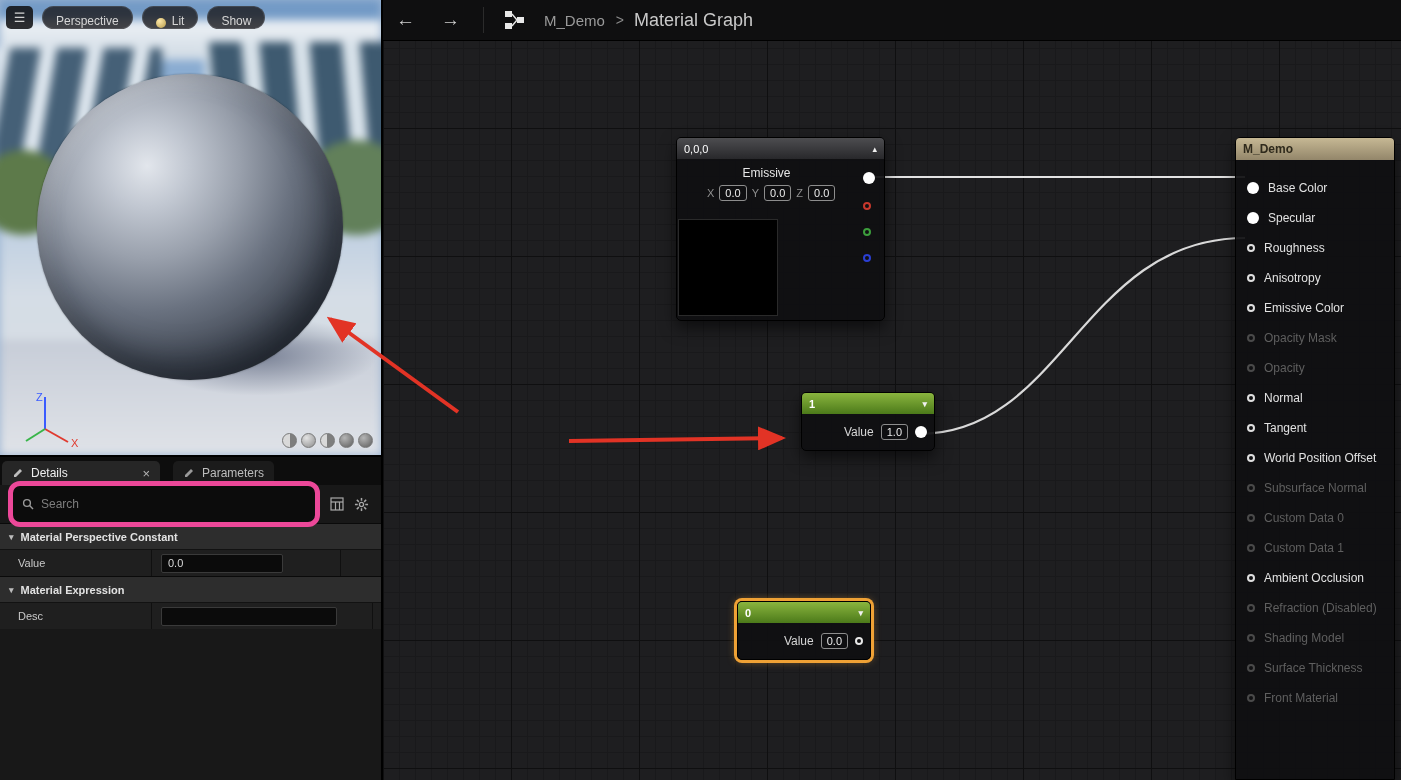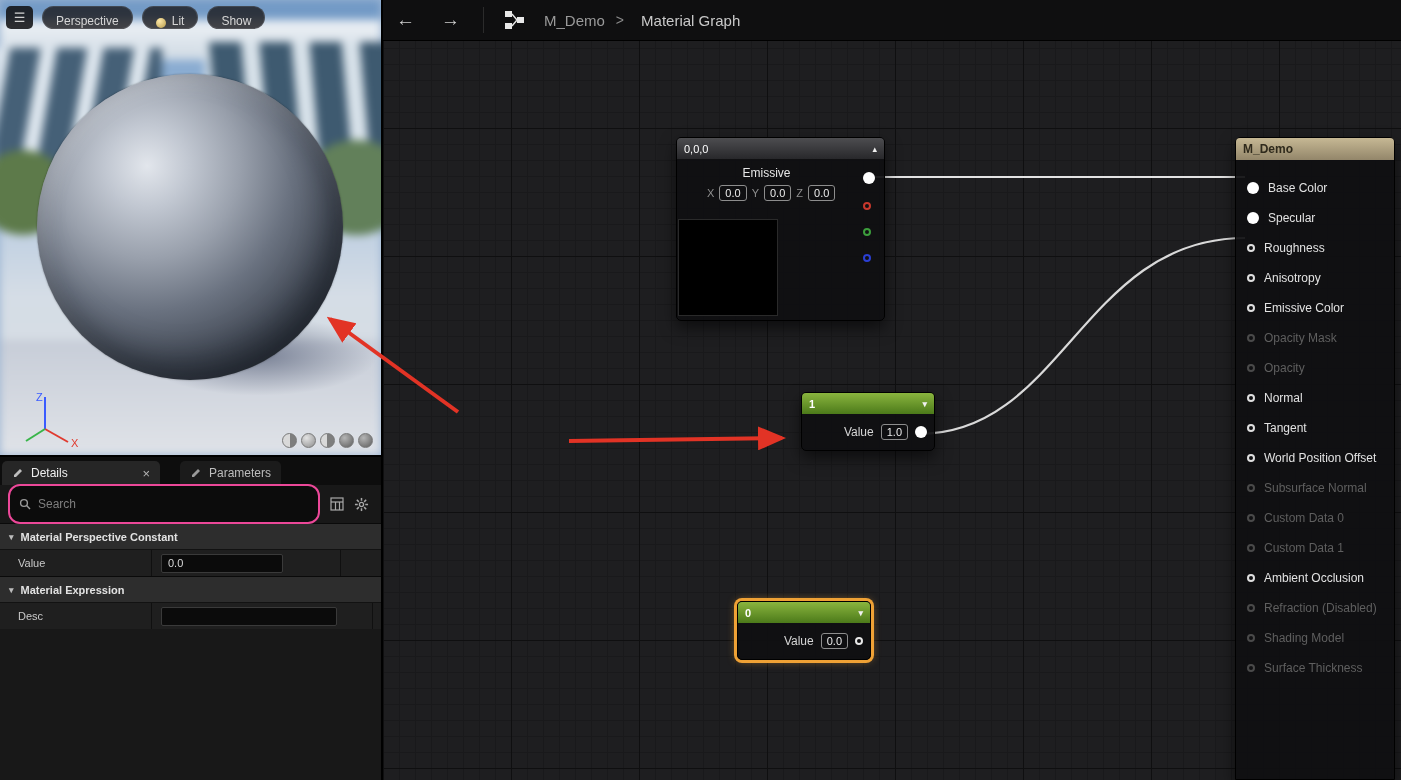--- a/index.html
+++ b/index.html
@@ -29,28 +29,28 @@
   .lit-dot { width:10px; height:10px; border-radius:50%; background:radial-gradient(circle at 35% 30%, #ffe9a8, #b59a4a); }
   .axis-gizmo { position:absolute; left:12px; bottom:6px; z-index:5; }
   .mesh-row { position:absolute; right:8px; bottom:7px; display:flex; gap:4px; z-index:5; }
   .mesh-icon { width:15px; height:15px; border-radius:50%; border:1px solid #787878;
     background:radial-gradient(circle at 35% 30%, #e3e3e3, #8d8d8d); cursor:pointer; }
   .mesh-icon.dark { background:radial-gradient(circle at 35% 30%, #b5b5b5, #5d5d5d); }
   .mesh-icon.half { background:linear-gradient(90deg,#d9d9d9 50%, #7e7e7e 50%); }
 
   
   .details { position:absolute; left:0; top:455px; width:381px; height:325px; background:#181818; border-top:2px solid #000; }
-  .tabbar { height:28px; background:#0d0d0d; display:flex; align-items:flex-end; gap:20px; padding:4px 0 0 2px; }
+  .tabbar { height:28px; background:#0d0d0d; display:flex; align-items:flex-end; gap:13px; padding:4px 0 0 2px; }
   .tab { height:24px; display:flex; align-items:center; gap:7px; padding:0 10px; font-size:12px; color:#bdbdbd;
     background:#1b1b1b; border-radius:5px 5px 0 0; cursor:pointer; }
   .tab.active { background:#262626; color:#efefef; width:158px; }
   .tab .spacer { flex:1; }
   .tab-close { color:#b5b5b5; font-size:13px; cursor:pointer; }
   .search-row { height:38px; display:flex; align-items:center; padding:0 8px; gap:10px; background:#181818; }
-  .search-box { flex:0 0 312px; height:24px; background:#0c0c0c; border:2px solid #ec4899; border-radius:12px;
+  .search-box { flex:0 0 312px; height:24px; background:#0c0c0c; border:5px solid #ec4899; border-radius:12px;
     display:flex; align-items:center; padding:18px 9px; gap:7px; }
   .search-box input { flex:1; background:transparent; border:none; outline:none; color:#d0d0d0; font-size:12px; font-family:"Liberation Sans",sans-serif; }
   .search-box input::placeholder { color:#7e7e7e; }
   .sec { height:26px; background:#2d2d2d; border-top:1px solid #0a0a0a; display:flex; align-items:center; gap:7px;
     padding:0 9px; font-size:11px; font-weight:bold; color:#e2e2e2; }
   .sec .caret { color:#bdbdbd; font-size:9px; }
   .prow { height:27px; display:flex; align-items:stretch; background:#1f1f1f; border-top:1px solid #121212; }
   .plabel { width:152px; padding-left:18px; font-size:11px; color:#c9c9c9; border-right:1px solid #101010; display:flex; align-items:center; }
   .pval { flex:1; display:flex; align-items:center; padding-left:9px; border-right:1px solid #101010; }
   .pend { width:40px; }
@@ -67,21 +67,21 @@
       linear-gradient(#19191b 1px, transparent 1px),
       linear-gradient(90deg,#19191b 1px, transparent 1px);
     background-size: 128px 128px, 128px 128px, 16px 16px, 16px 16px; overflow:hidden; }
   .graph-toolbar { position:absolute; left:0; right:0; top:0; height:41px; background:#0f0f10;
     border-bottom:1px solid #000; display:flex; align-items:center; z-index:4; }
   .nav-arrow { font-size:19px; color:#cfcfcf; padding:0 13px; cursor:pointer; }
   .tb-sep { width:1px; height:26px; background:#2b2b2b; margin:0 10px; }
   .graph-icon { margin:0 10px; cursor:default; }
   .crumb-root { color:#9a9a9a; font-size:15px; margin:0 6px 0 8px; cursor:pointer; }
   .crumb-sep { color:#8a8a8a; font-size:14px; margin:0 5px; }
-  .crumb-current { color:#c9c9c9; font-size:15px; margin-left:12px; }
+  .crumb-current { color:#c9c9c9; font-size:18px; margin-left:5px; }
 
   .wires { position:absolute; inset:0; z-index:2; pointer-events:none; }
 
   .node { position:absolute; border-radius:5px; background:rgba(15,15,17,.93); border:1px solid #000;
     box-shadow:0 7px 16px rgba(0,0,0,.55); z-index:3; }
   .node-header { height:21px; border-radius:4px 4px 0 0; display:flex; align-items:center;
     justify-content:space-between; padding:0 7px; font-size:11px; color:#fff; }
   .header-dark  { background:linear-gradient(180deg,#4d4d50,#28282b); }
   .header-green { background:linear-gradient(180deg,#8ab53e,#4c7a1a); font-weight:bold; }
   .header-tan   { background:linear-gradient(180deg,#c6b894,#93866a); color:#2f2a1c; font-weight:bold; }
@@ -396,20 +396,24 @@
   <div class="pin-row disabled">
     <span class="ring"></span>
     <span class="pin-label">Shading Model</span>
   </div>
 
   <div class="pin-row disabled">
     <span class="ring"></span>
     <span class="pin-label">Surface Thickness</span>
   </div>
 
+  <div class="pin-row disabled">
+    <span class="ring"></span>
+    <span class="pin-label">Front Material</span>
+  </div>
 </div>
     </div>
 
   </div>
 
   <svg class="annotations" width="1401" height="780" viewBox="0 0 1401 780">
     <defs>
       <marker id="arrowhead" markerWidth="7" markerHeight="6" refX="6" refY="3" orient="auto">
         <polygon points="0 0, 7 3, 0 6" fill="#e23325"></polygon>
       </marker>

